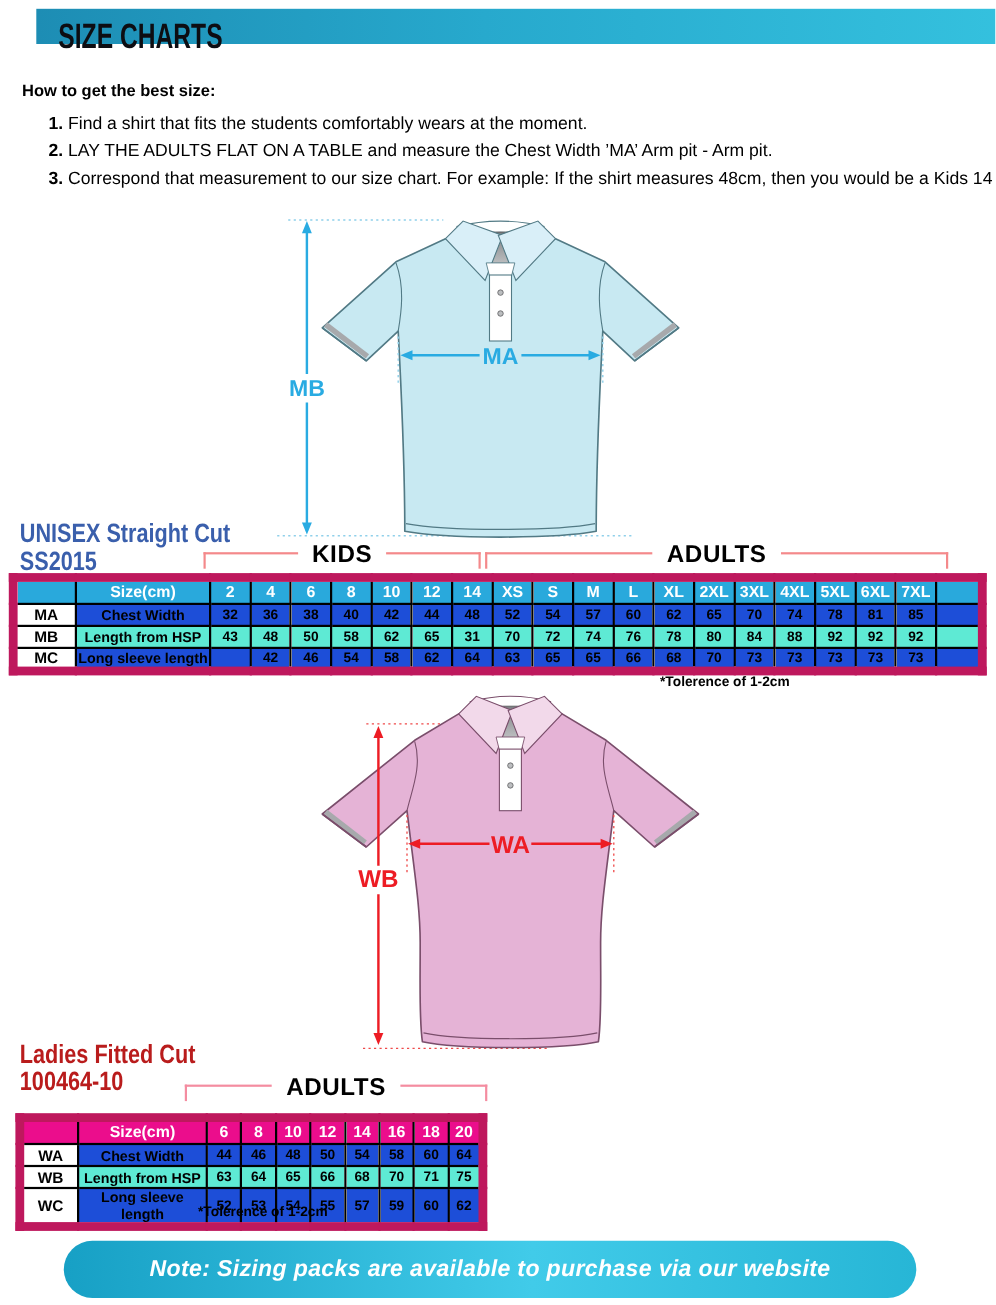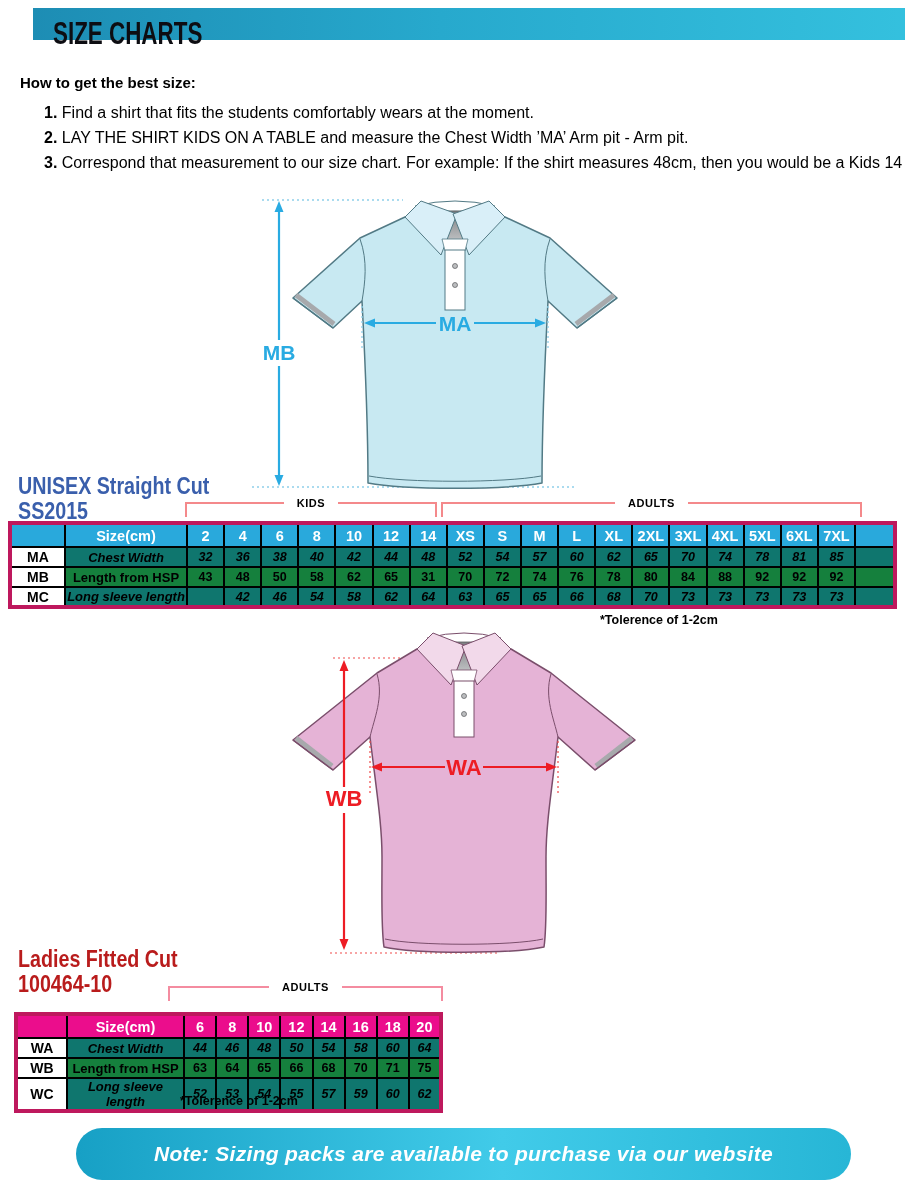--- a/index.html
+++ b/index.html
@@ -24,38 +24,38 @@
   .product-label > div{display:inline-block;transform:scaleX(0.82);transform-origin:left center;}
   #unisex-label{top:453px;color:#3a5fac;margin-top:20px;}
   #ladies-label{top:946px;color:#b91c1c;}
 
   
   .bracket{position:absolute;display:flex;align-items:stretch;}
   .bracket .bk-seg{flex:1;position:relative;}
   .bracket .bk-seg::before{content:"";position:absolute;left:0;right:0;top:8px;height:2px;background:var(--bk);}
   .bracket .bk-seg.left::after{content:"";position:absolute;left:0;top:8px;width:2px;height:15px;background:var(--bk);}
   .bracket .bk-seg.right::after{content:"";position:absolute;right:0;top:8px;width:2px;height:15px;background:var(--bk);}
-  .bracket .bk-label{font-weight:bold;font-size:11px;line-height:19px;padding:0 13px;letter-spacing:.5px;}
+  .bracket .bk-label{font-weight:bold;font-size:22px;line-height:19px;padding:0 13px;letter-spacing:.5px;}
   .bracket.salmon{--bk:#f4898b;}
   .bracket.pink{--bk:#f48ca0;}
   #kids-bracket{left:185px;top:494px;width:252px;}
   #adults1-bracket{left:441px;top:494px;width:421px;}
   #adults2-bracket{left:168px;top:978px;width:275px;}
 
   
-  .size-table{position:absolute;border-collapse:collapse;table-layout:fixed;border:4px solid #be185d;}
+  .size-table{position:absolute;border-collapse:collapse;table-layout:fixed;border:8px solid #be185d;}
   .size-table th,.size-table td{border:2px solid #000;text-align:center;font-weight:bold;padding:0;overflow:hidden;}
   .size-table thead tr{height:24px;}
   .size-table tbody tr{height:20px;}
   .size-table thead th{color:#fff;font-size:14.5px;}
   .size-table tbody th{background:#fff;font-size:14px;}
   .size-table td.lbl{font-size:13px;}
   .size-table td.val{font-size:12.5px;}
-  .size-table tbody tr.light td{background:#0f766e;font-style:italic;}
-  .size-table tbody tr.dark td{background:#15803d;}
+  .size-table tbody tr.light td{background:#1d4ed8;}
+  .size-table tbody tr.dark td{background:#5eead4;}
   #unisex-table{left:8px;top:521px;width:889px;}
   #unisex-table thead th{background:#29a9dc;}
   #unisex-table .corner{width:52px;}
   #unisex-table .sizehdr{width:120px;}
   #unisex-table .trail{width:37px;}
   #ladies-table{left:14px;top:1012px;width:429px;}
   #ladies-table thead th{background:#eb0d8c;}
   #ladies-table .corner{width:48px;}
   #ladies-table .sizehdr{width:115px;}
 
@@ -68,21 +68,21 @@
   #unisex-shirt{left:245px;top:193px;width:390px;height:300px;}
   #ladies-shirt{left:285px;top:625px;width:365px;height:335px;}
   .guideB{stroke:#8fd0ea;stroke-width:1.3;stroke-dasharray:2,3;fill:none;}
   .guideR{stroke:#ef4a4a;stroke-width:1.2;stroke-dasharray:2,3;fill:none;}
   .arrB{stroke:#29abe2;stroke-width:2.2;}
   .arrR{stroke:#ed1c24;stroke-width:2.2;}
   .lblB{fill:#29abe2;font-family:"Liberation Sans",sans-serif;font-weight:bold;font-size:21px;text-anchor:middle;}
   .lblR{fill:#ed1c24;font-family:"Liberation Sans",sans-serif;font-weight:bold;font-size:22px;text-anchor:middle;}
 
   
-  .footer-pill{position:absolute;left:76px;top:1128px;width:775px;height:52px;border-radius:26px;
+  .footer-pill{position:absolute;left:58px;top:1128px;width:775px;height:52px;border-radius:26px;
       background:linear-gradient(90deg,#17a0c5 0%,#41cbe9 55%,#27b6d6 100%);
       display:flex;align-items:center;justify-content:center;}
   .footer-pill span{color:#fff;font-size:21px;font-weight:bold;font-style:italic;letter-spacing:.3px;}
 </style>
 </head>
 <body>
 
 <div class="page">
 
   <div class="header-bar">
@@ -90,21 +90,21 @@
   </div>
 
   <div class="howto">
     <div class="howto-heading">How to get the best size:</div>
     <div class="step">
       <span class="step-num">1.</span>
       <span>Find a shirt that fits the students comfortably wears at the moment.</span>
     </div>
     <div class="step">
       <span class="step-num">2.</span>
-      <span>LAY THE SHIRT KIDS ON A TABLE and measure the Chest Width ’MA’ Arm pit - Arm pit.</span>
+      <span>LAY THE ADULTS FLAT ON A TABLE and measure the Chest Width ’MA’ Arm pit - Arm pit.</span>
     </div>
     <div class="step">
       <span class="step-num">3.</span>
       <span>Correspond that measurement to our size chart. For example: If the shirt measures 48cm, then you would be a Kids 14</span>
     </div>
   </div>
 
   <svg id="unisex-shirt" class="shirt" viewBox="0 0 390 300">
     <defs>
       <linearGradient id="gradCollarB" x1="0" y1="0" x2="0" y2="1">

